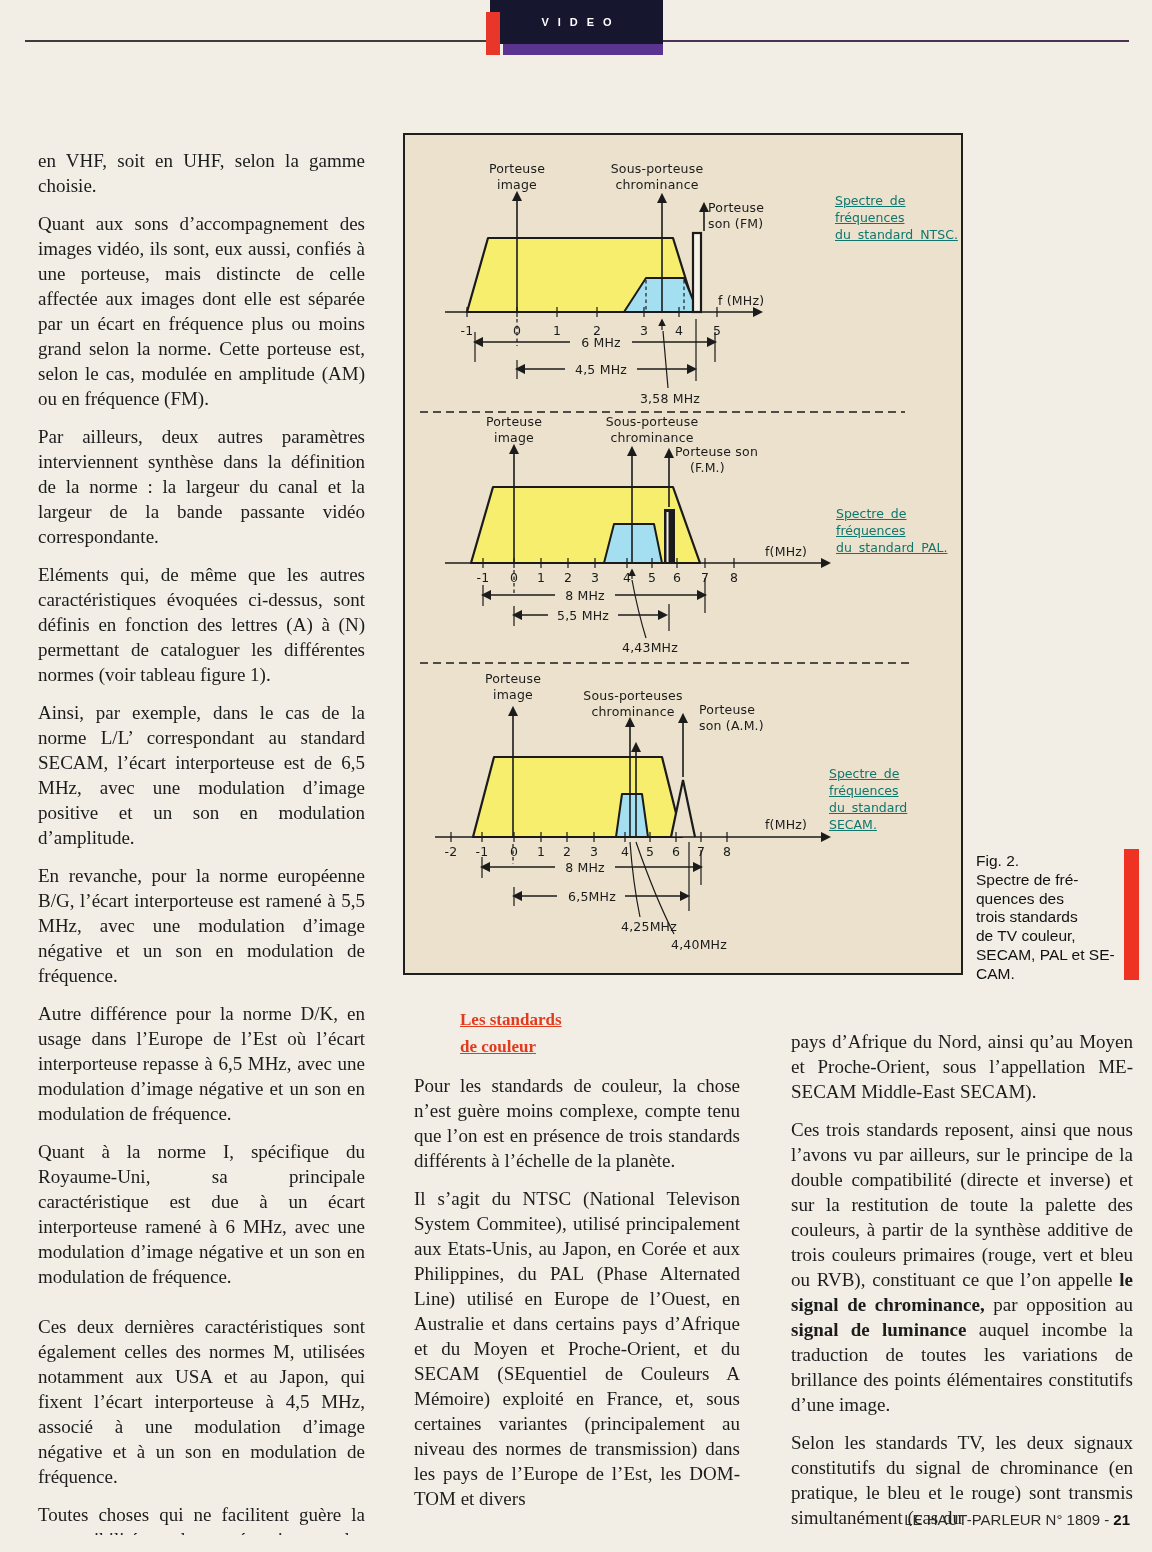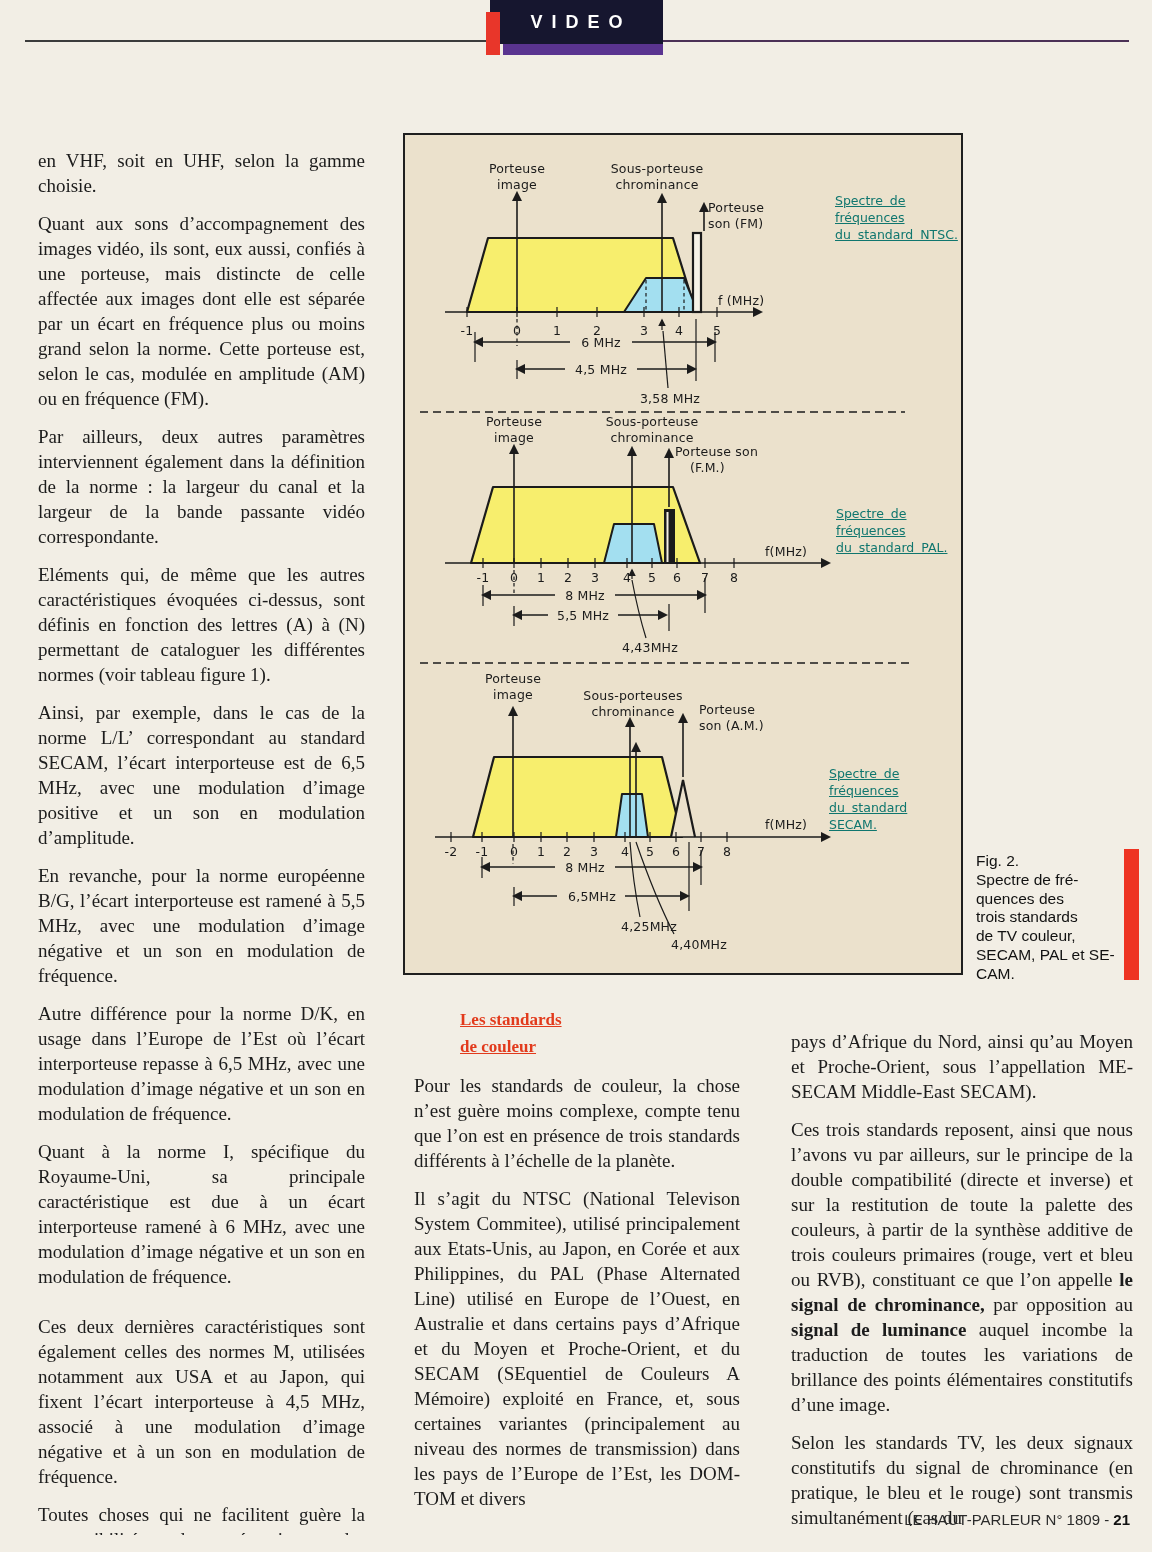--- a/index.html
+++ b/index.html
@@ -8,21 +8,21 @@
     background:#f2eee5; overflow:hidden;
     font-family:"Liberation Serif", serif; color:#1c1c1c;
   }
   
   .rule { position:absolute; height:2px; }
   .rule-left  { left:25px;  top:40px; width:462px; background:#3c3c3c; }
   .rule-right { left:663px; top:40px; width:466px; background:#4b3156; }
   .navy-box { position:absolute; left:490px; top:0; width:173px; height:44px;
               background:#16162f; display:flex; align-items:center; justify-content:center; z-index:1; }
   .video-title { color:#ffffff; font-family:"Liberation Sans", sans-serif; font-weight:bold;
-                 font-size:18px; letter-spacing:9px; text-indent:9px; }
+                 font-size:11px; letter-spacing:9px; text-indent:9px; }
   .red-tab    { position:absolute; left:486px; top:12px; width:14px; height:43px; background:#e8362a; z-index:2; }
   .purple-bar { position:absolute; left:503px; top:44px; width:160px; height:11px; background:#5a3490; }
 
   
   .col { position:absolute; text-align:justify; font-size:19px; line-height:25px; hyphens:auto; }
   .col p { margin:13px; }
   .col-left  { left:25px;  top:135px;  width:353px; height:1400px; overflow:hidden; }
   .col-mid   { left:401px; top:1006px; width:352px; height:534px;  overflow:hidden; }
   .col-right { left:778px; top:1016px; width:368px; height:510px;  overflow:hidden; }
   .gap-before { margin-top:25px !important; }
@@ -64,21 +64,21 @@
   <div class="rule rule-right"></div>
   <div class="navy-box">
     <span class="video-title">VIDEO</span>
   </div>
   <div class="red-tab"></div>
   <div class="purple-bar"></div>
 
   <div class="col col-left">
     <p><span>en VHF, soit en UHF, selon la gamme choisie.</span></p>
     <p><span>Quant aux sons d’accompagnement des images vidéo, ils sont, eux aussi, confiés à une porteuse, mais distincte de celle affectée aux images dont elle est séparée par un écart en fréquence plus ou moins grand selon la norme. Cette porteuse est, selon le cas, modulée en amplitude (AM) ou en fréquence (FM).</span></p>
-    <p><span>Par ailleurs, deux autres paramètres interviennent également dans la définition de la norme : la largeur du canal et la largeur de la bande passante vidéo correspondante.</span></p>
+    <p><span>Par ailleurs, deux autres paramètres interviennent synthèse dans la définition de la norme : la largeur du canal et la largeur de la bande passante vidéo correspondante.</span></p>
     <p><span>Eléments qui, de même que les autres caractéristiques évoquées ci-dessus, sont définis en fonction des lettres (A) à (N) permettant de cataloguer les différentes normes (voir tableau figure 1).</span></p>
     <p><span>Ainsi, par exemple, dans le cas de la norme L/L’ correspondant au standard SECAM, l’écart interporteuse est de 6,5 MHz, avec une modulation d’image positive et un son en modulation d’amplitude.</span></p>
     <p><span>En revanche, pour la norme européenne B/G, l’écart interporteuse est ramené à 5,5 MHz, avec une modulation d’image négative et un son en modulation de fréquence.</span></p>
     <p><span>Autre différence pour la norme D/K, en usage dans l’Europe de l’Est où l’écart interporteuse repasse à 6,5 MHz, avec une modulation d’image négative et un son en modulation de fréquence.</span></p>
     <p><span>Quant à la norme I, spécifique du Royaume-Uni, sa principale caractéristique est due à un écart interporteuse ramené à 6 MHz, avec une modulation d’image négative et un son en modulation de fréquence.</span></p>
     <p class="gap-before"><span>Ces deux dernières caractéristiques sont également celles des normes M, utilisées notamment aux USA et au Japon, qui fixent l’écart interporteuse à 4,5 MHz, associé à une modulation d’image négative et à un son en modulation de fréquence.</span></p>
     <p><span>Toutes choses qui ne facilitent guère la compatibilité de réception des programmes de télévision d’un pays à l’autre.</span></p>
   </div>
 
   <div class="figure">

